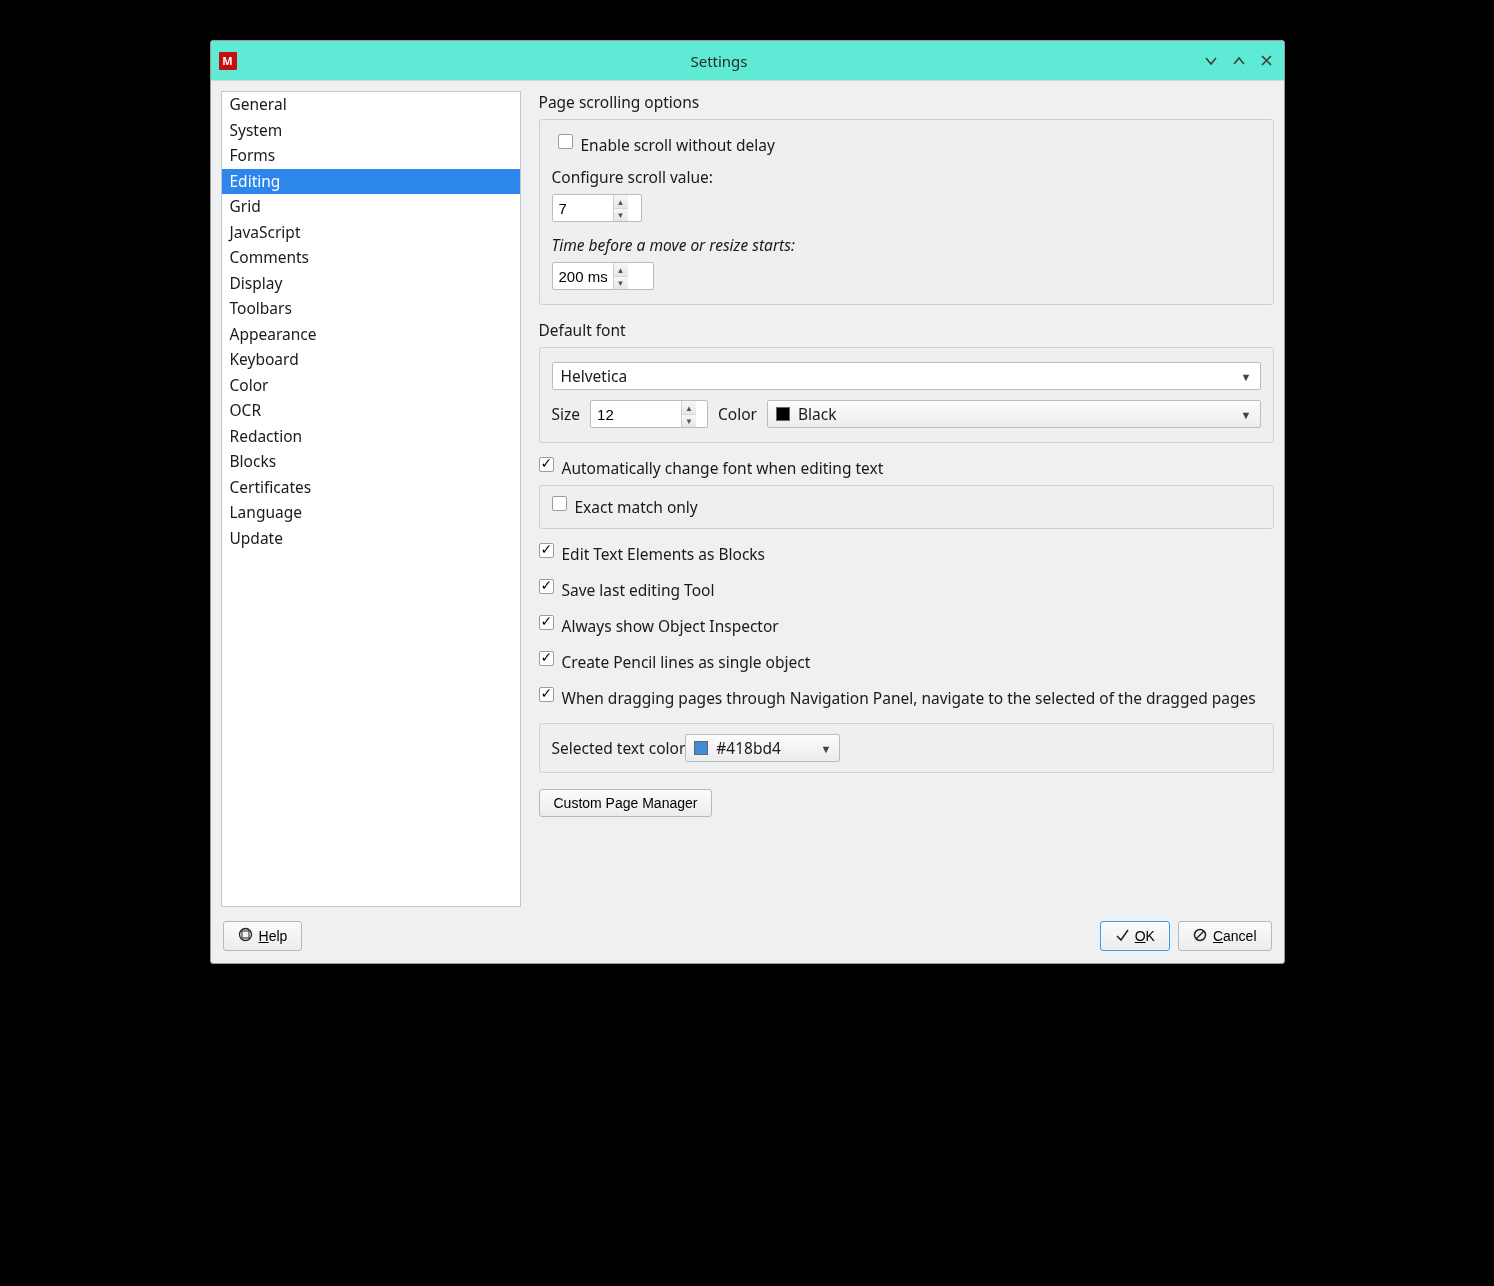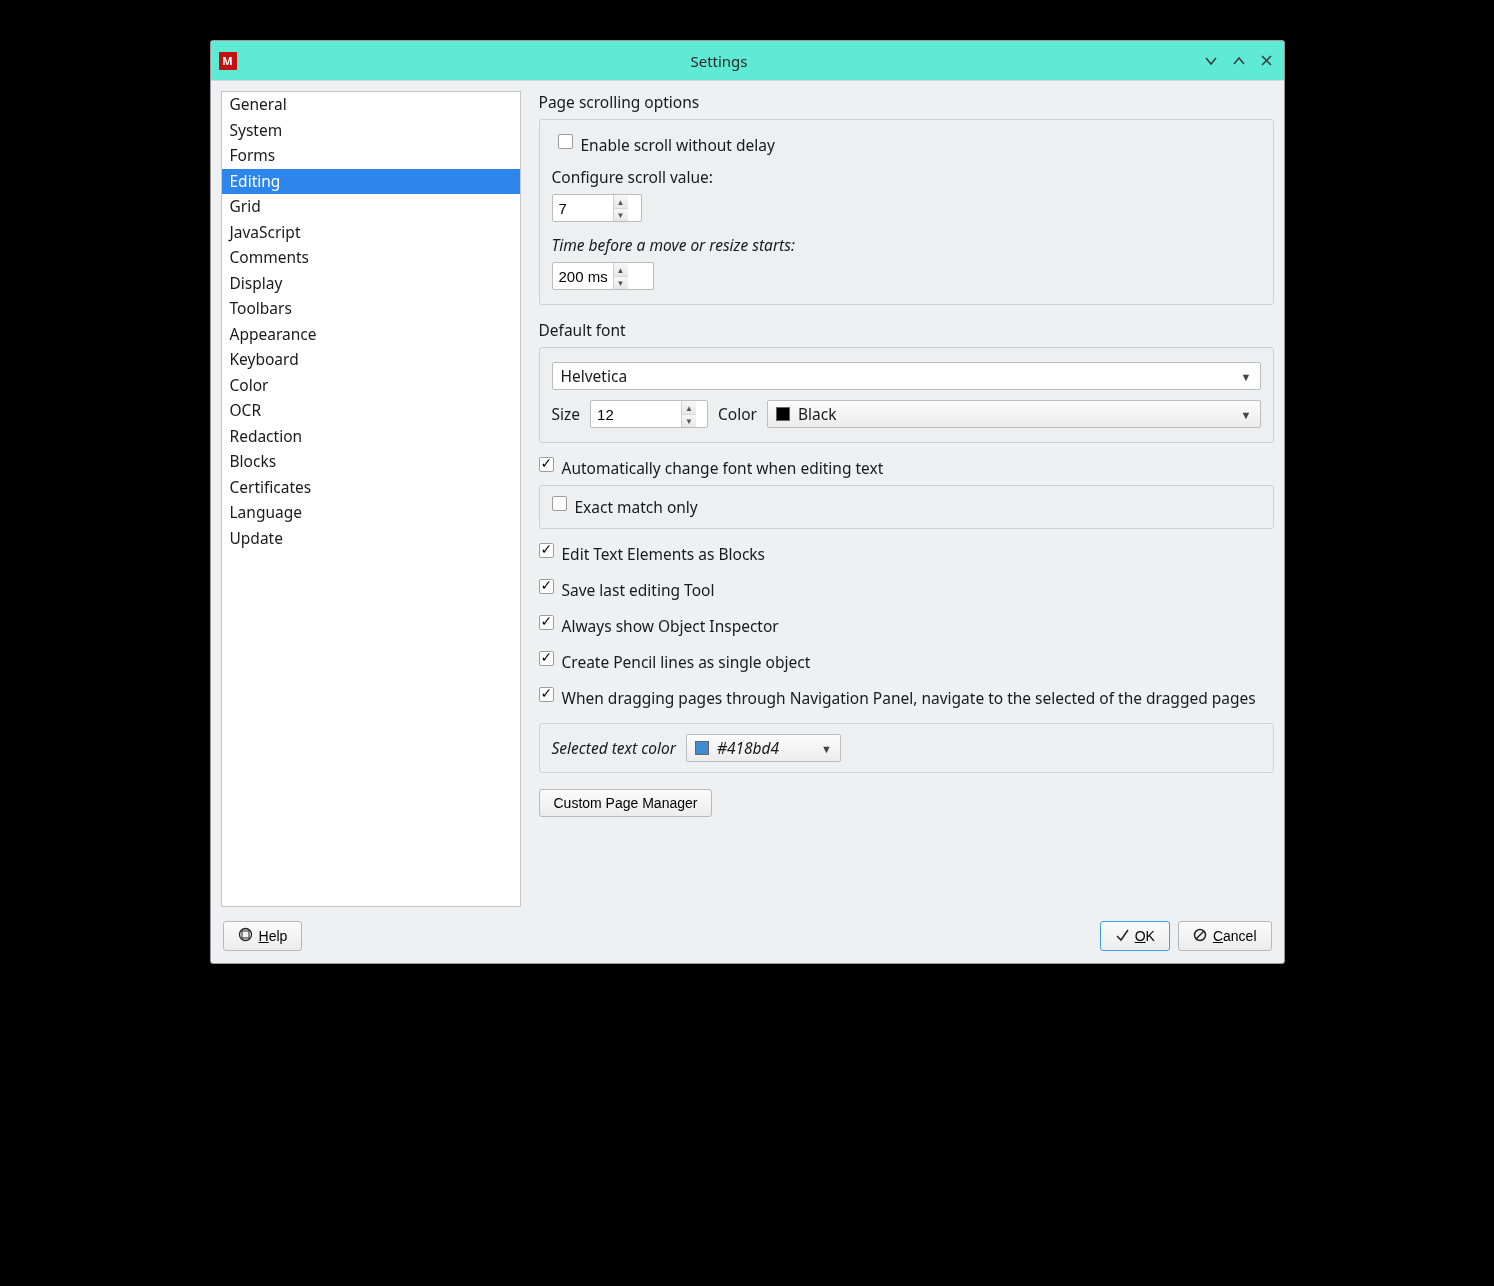--- a/index.html
+++ b/index.html
@@ -162,23 +162,22 @@
   padding: 4px 12px 12px 12px;
 }
 .footer .spacer { flex:1; }
 .underline-char { text-decoration: underline; }
 .sel-color-group {
   border:1px solid #d2d2d4;
   background:#eeeff0;
   border-radius:3px;
   padding: 10px 12px;
   margin-top: 8px;
-  display:flex; align-items:center; gap:10px;
+  display:flex; align-items:center; 
   width:100%;
-  font-style:italic;
 }
 .small-label { font-size:15.5px; }
 </style>
 </head>
 <body>
 
 <div class="dialog">
   <div class="titlebar">
     <div class="app-icon"></div>
     <div class="title">Settings</div>

